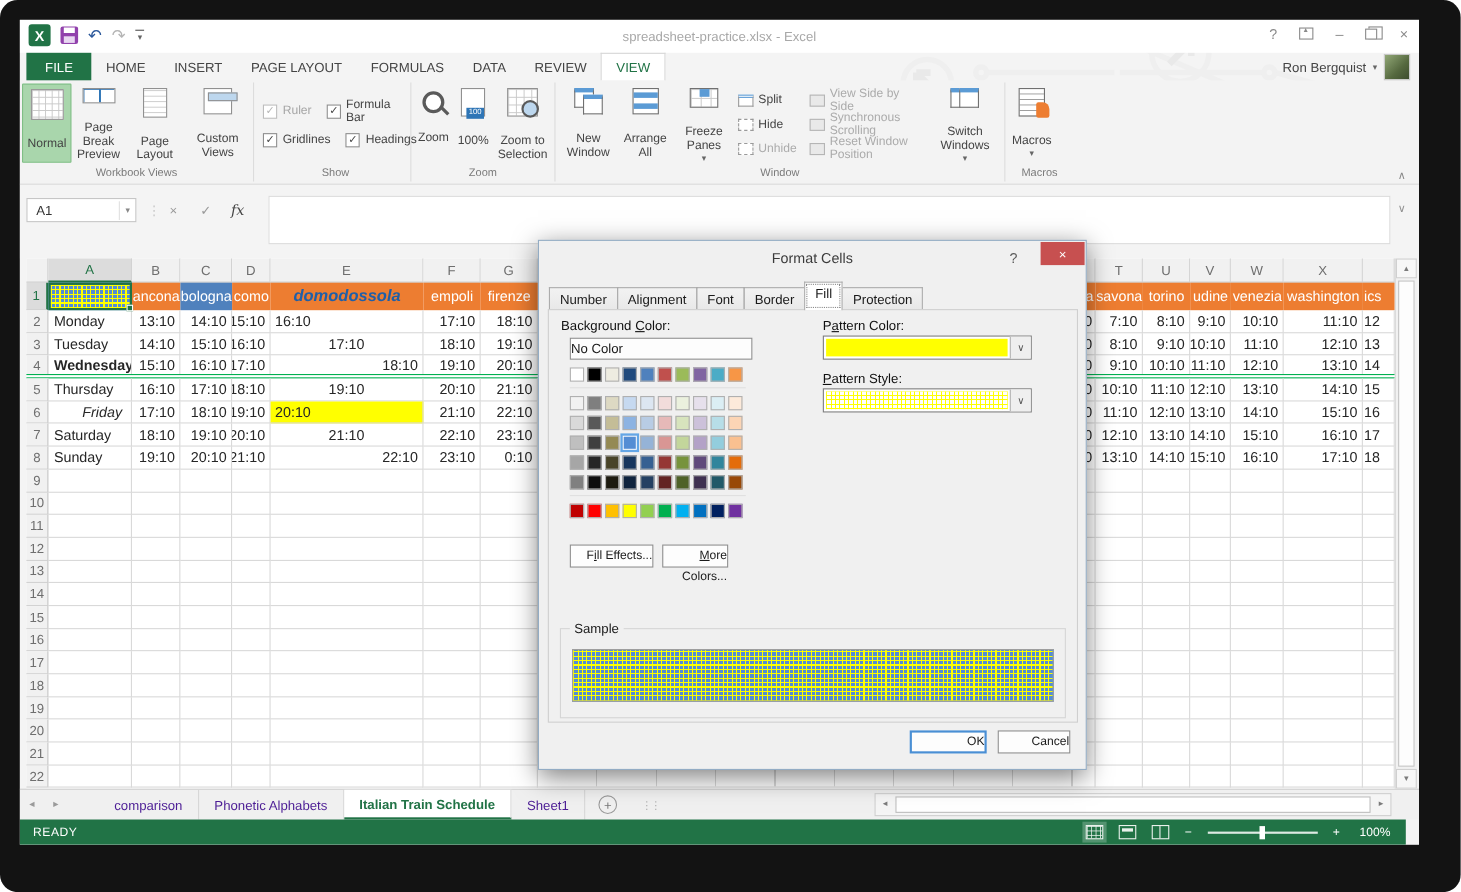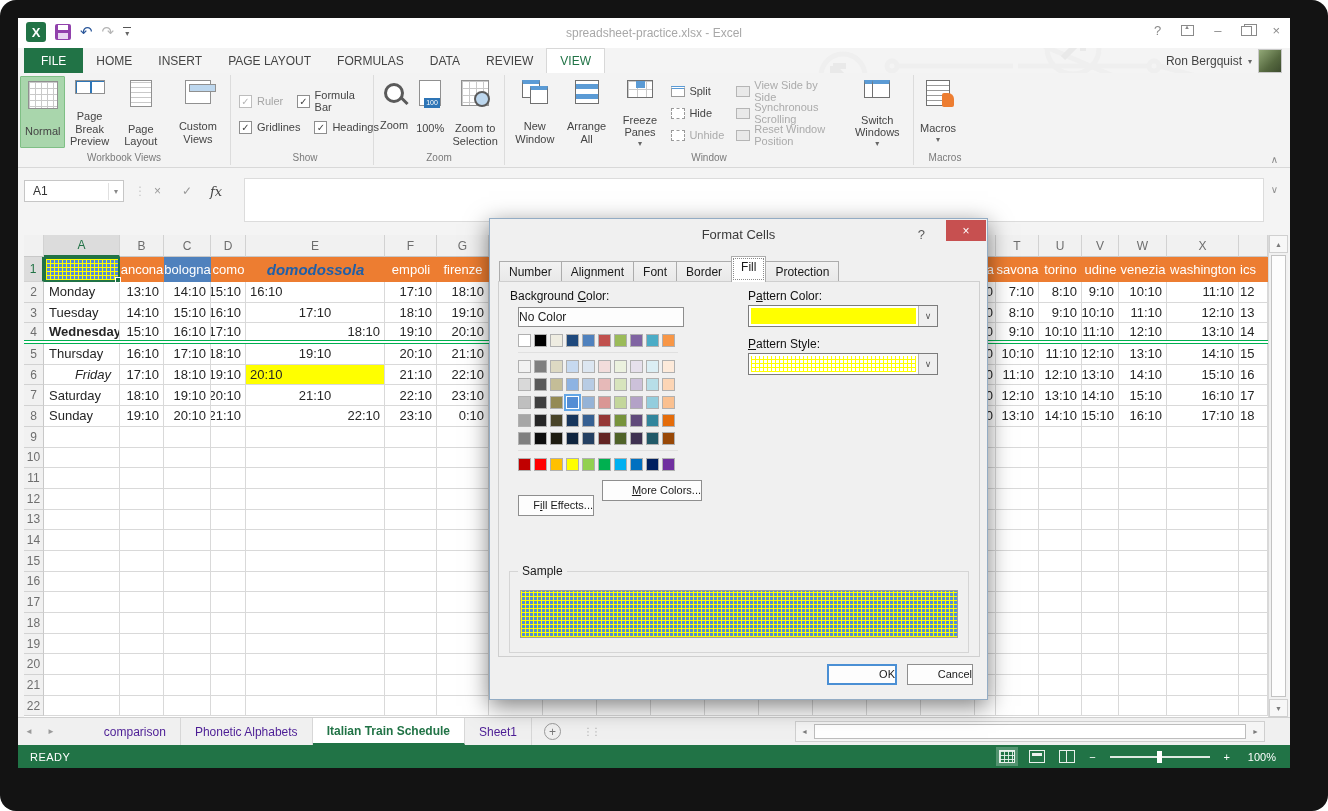--- a/index.html
+++ b/index.html
@@ -112,21 +112,21 @@
 .tnav{display:flex;align-items:center;padding:0 7px;color:#9A9A9A;font-size:8px}
 .stab{display:flex;align-items:center;padding:0 14px;border-right:1px solid #D7D7D7;color:#4c1d95}
 .stab:first-of-type{border-left:1px solid #D7D7D7}
 .stab.active{background:#fff;color:#217346;font-weight:bold;border-bottom:2px solid #217346}
 .newsheet{width:17px;height:17px;border:1px solid #9A9A9A;border-radius:50%;color:#777;display:flex;align-items:center;justify-content:center;font-size:12px;align-self:center;margin-left:12px}
 .grip{align-self:center;margin-left:22px;color:#B0B0B0;font-size:10px;letter-spacing:-2px}
 .hscroll{position:absolute;left:777px;top:3px;width:470px;height:21px;border:1px solid #CFCFCF;background:#F5F5F5;display:flex;align-items:center}
 .hbtn{width:17px;height:100%;display:flex;align-items:center;justify-content:center;color:#7B7B7B;font-size:7px}
 .hthumb{flex:1;height:15px;background:#FFFFFF;border:1px solid #BDBDBD;margin:0 1px}
 
-.statusbar{position:absolute;left:0;top:727px;right:0;height:23px;background:#217346;color:#fff;display:flex;align-items:center;z-index:6;font-size:11px}
+.statusbar{position:absolute;left:0;top:727px;right:12px;height:23px;background:#217346;color:#fff;display:flex;align-items:center;z-index:6;font-size:11px}
 .sbmode{padding-left:12px;letter-spacing:.5px}
 .sbright{margin-left:auto;display:flex;align-items:center;gap:14px;padding-right:14px}
 .sbic{width:16px;height:13px;border:1px solid #fff;opacity:.9;position:relative}
 .sbic.gridic{background-image:linear-gradient(rgba(255,255,255,.9) 1px,transparent 1px),linear-gradient(90deg,rgba(255,255,255,.9) 1px,transparent 1px);background-size:4px 4px}
 .sbic.activeview{box-shadow:0 0 0 3px rgba(255,255,255,.25)}
 .sbic.pgl::after{content:"";position:absolute;left:2px;top:2px;right:2px;height:3px;background:#fff}
 .sbic.pgb::after{content:"";position:absolute;left:6px;top:0;bottom:0;width:1px;background:#fff}
 .slider{position:relative;width:100px;height:12px}
 .slider .track{position:absolute;left:0;right:0;top:5px;height:2px;background:rgba(255,255,255,.85)}
 .slider .notch{position:absolute;left:50%;top:2px;width:1px;height:8px;background:#fff}
@@ -926,21 +926,21 @@
             <div class="swatch" style="background: rgb(255, 255, 0);"></div>
             <div class="swatch" style="background: rgb(146, 208, 80);"></div>
             <div class="swatch" style="background: rgb(0, 176, 80);"></div>
             <div class="swatch" style="background: rgb(0, 176, 240);"></div>
             <div class="swatch" style="background: rgb(0, 112, 192);"></div>
             <div class="swatch" style="background: rgb(0, 32, 96);"></div>
             <div class="swatch" style="background: rgb(112, 48, 160);"></div>
           </div>
         </div>
     <div class="dbtn" style="left:28px;top:276px;width:76px"><span>F</span><span class="u">i</span><span>ll Effects...</span></div>
-    <div class="dbtn" style="left:112px;top:261px;width:100px"><span></span><span class="u">M</span><span>ore Colors...</span></div>
+    <div class="dbtn" style="left:112px;top:276px;width:60px"><span></span><span class="u">M</span><span>ore Colors...</span></div>
     <div class="dlabel" style="left:258px;top:70px"><span>P</span><span class="u">a</span><span>ttern Color:</span></div>
     <div class="combo" style="left:258px;top:86px">
       <div class="val solidyellow"></div>
       <div class="arrowbtn">∨</div>
     </div>
     <div class="dlabel" style="left:258px;top:118px"><span></span><span class="u">P</span><span>attern Style:</span></div>
     <div class="combo" style="left:258px;top:134px">
       <div class="val patyellow"></div>
       <div class="arrowbtn">∨</div>
     </div>

